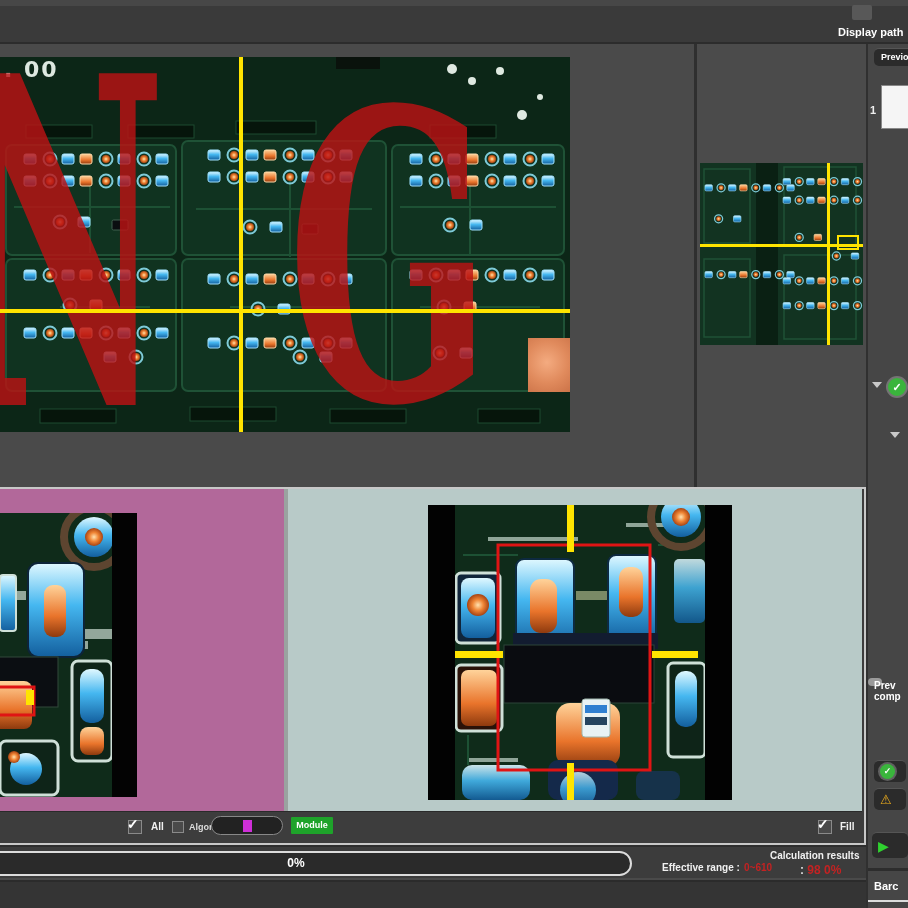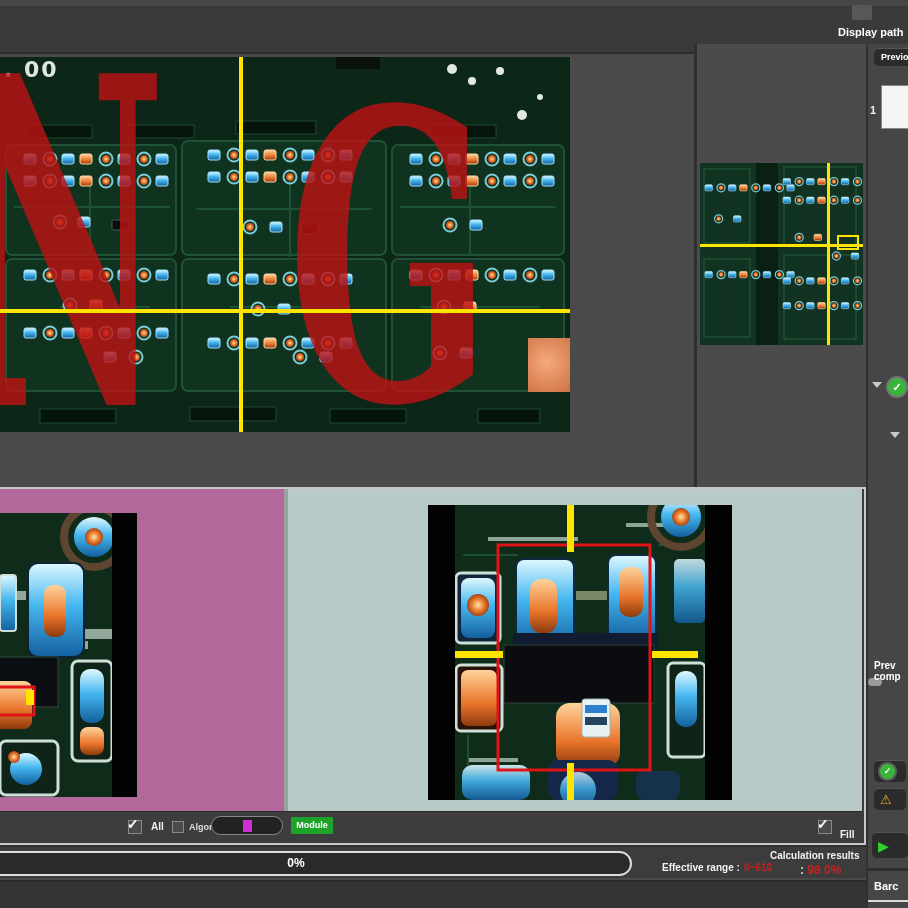--- a/index.html
+++ b/index.html
@@ -1,21 +1,21 @@
 <!DOCTYPE html>
 <html><head>
 <meta charset="utf-8">
 <style>
   html,body{margin:0;padding:0;background:#222;}
   *{box-sizing:border-box;}
   .screen{position:relative;width:908px;height:908px;overflow:hidden;background:#4a4a4a;
           font-family:"Liberation Sans",sans-serif;color:#fff;}
 
   
-  .toolbar{position:absolute;left:0;top:0;width:908px;height:54px;background:#3a3a3a;
+  .toolbar{position:absolute;left:0;top:0;width:908px;height:44px;background:#3a3a3a;
            border-bottom:2px solid #2c2c2c;}
   .toolbar:before{content:"";position:absolute;left:0;top:0;width:908px;height:6px;background:#474747;}
   .toolbar-tab{position:absolute;left:852px;top:5px;width:20px;height:15px;background:#585858;border-radius:2px;}
   .display-path{position:absolute;left:838px;top:26px;font-size:11px;font-weight:bold;color:#fff;white-space:nowrap;}
 
   
   .main-viewport{position:absolute;left:0;top:57px;width:570px;height:375px;overflow:hidden;background:#0c2617;}
   .main-viewport svg.pcb{position:absolute;left:0;top:0;width:570px;height:375px;}
   .corner-text{position:absolute;left:4px;top:0px;font-size:22px;font-weight:bold;letter-spacing:2px;
                color:#dde8e0;font-family:"DejaVu Sans",sans-serif;}
@@ -39,21 +39,21 @@
   
   .sidebar{position:absolute;left:866px;top:44px;width:42px;height:878px;background:#464646;border-left:2px solid #303030;}
   .sb-prev-btn{position:absolute;left:6px;top:4px;width:40px;height:18px;background:#2b2b2b;border-radius:5px;
                border-top:1px solid #555;font-size:9px;font-weight:bold;color:#fff;line-height:17px;padding-left:7px;overflow:hidden;white-space:nowrap;}
   .sb-row-num{position:absolute;left:2px;top:60px;font-size:11px;font-weight:bold;color:#eee;}
   .sb-white-row{position:absolute;left:13px;top:41px;width:29px;height:44px;background:#f5f5f5;border:1px solid #888;}
   .arrow-down{position:absolute;width:0;height:0;border-left:5px solid transparent;border-right:5px solid transparent;border-top:6px solid #c9c9c9;}
   .green-circle{position:absolute;width:18px;height:18px;border-radius:50%;background:#3ab53c;
                 box-shadow:0 0 0 2px rgba(255,255,255,.25);text-align:center;line-height:18px;font-size:11px;font-weight:bold;color:#fff;}
   .sb-pill{position:absolute;left:0;top:634px;width:14px;height:8px;background:#9a9a9a;border-radius:4px;}
-  .sb-prevcomp{position:absolute;left:6px;top:616px;font-size:10px;font-weight:bold;line-height:11px;color:#fff;white-space:nowrap;}
+  .sb-prevcomp{position:absolute;left:6px;top:636px;font-size:10px;font-weight:bold;line-height:11px;color:#fff;white-space:nowrap;}
   .sb-btn{position:absolute;width:32px;height:22px;background:#2b2b2b;border-radius:5px;border-top:1px solid #555;
           display:flex;align-items:center;justify-content:flex-start;padding-left:6px;}
   .warn-glyph{font-size:13px;color:#f2b01c;line-height:1;}
   .play-glyph{font-size:14px;color:#2fd12f;line-height:1;}
   .sb-divider{position:absolute;left:0;top:824px;width:42px;height:3px;background:#2d2d2d;}
   .sb-barc{position:absolute;left:6px;top:836px;font-size:11px;font-weight:bold;color:#fff;white-space:nowrap;}
   .sb-whiteline{position:absolute;left:0;top:856px;width:42px;height:2px;background:#dcdcdc;}
 
   
   .bottom-panel{position:absolute;left:0;top:487px;width:866px;height:358px;
@@ -371,21 +371,21 @@
       <span class="cb-label" style="left:151px;top:9px;">All</span>
       <span class="cb" style="left:172px;top:9px;width:12px;height:12px;"></span>
       <span class="cb-label" style="left:189px;top:10px;font-size:9px;color:#ddd;">Algorithm</span>
       <span class="color-btn">
         <span class="color-swatch"></span>
       </span>
       <span class="module-btn">Module</span>
       <span class="cb" style="left:818px;top:8px;">
         <span class="tick">✓</span>
       </span>
-      <span class="cb-label" style="left:840px;top:17px;">Fill</span>
+      <span class="cb-label" style="left:840px;top:9px;">Fill</span>
     </div>
   </div>
 
   <div class="status-bar">
     <div class="progress">
       <span>0%</span>
     </div>
     <span class="eff-label">Effective range :</span>
     <span class="eff-value">0~610</span>
     <span class="calc-label">Calculation results</span>

